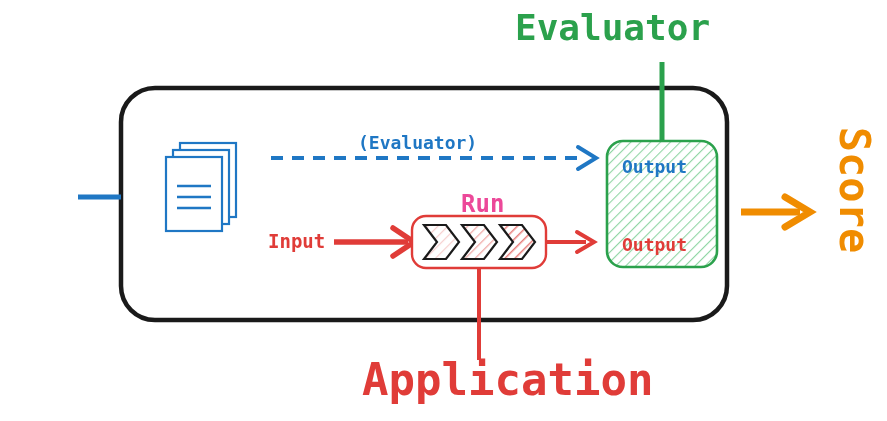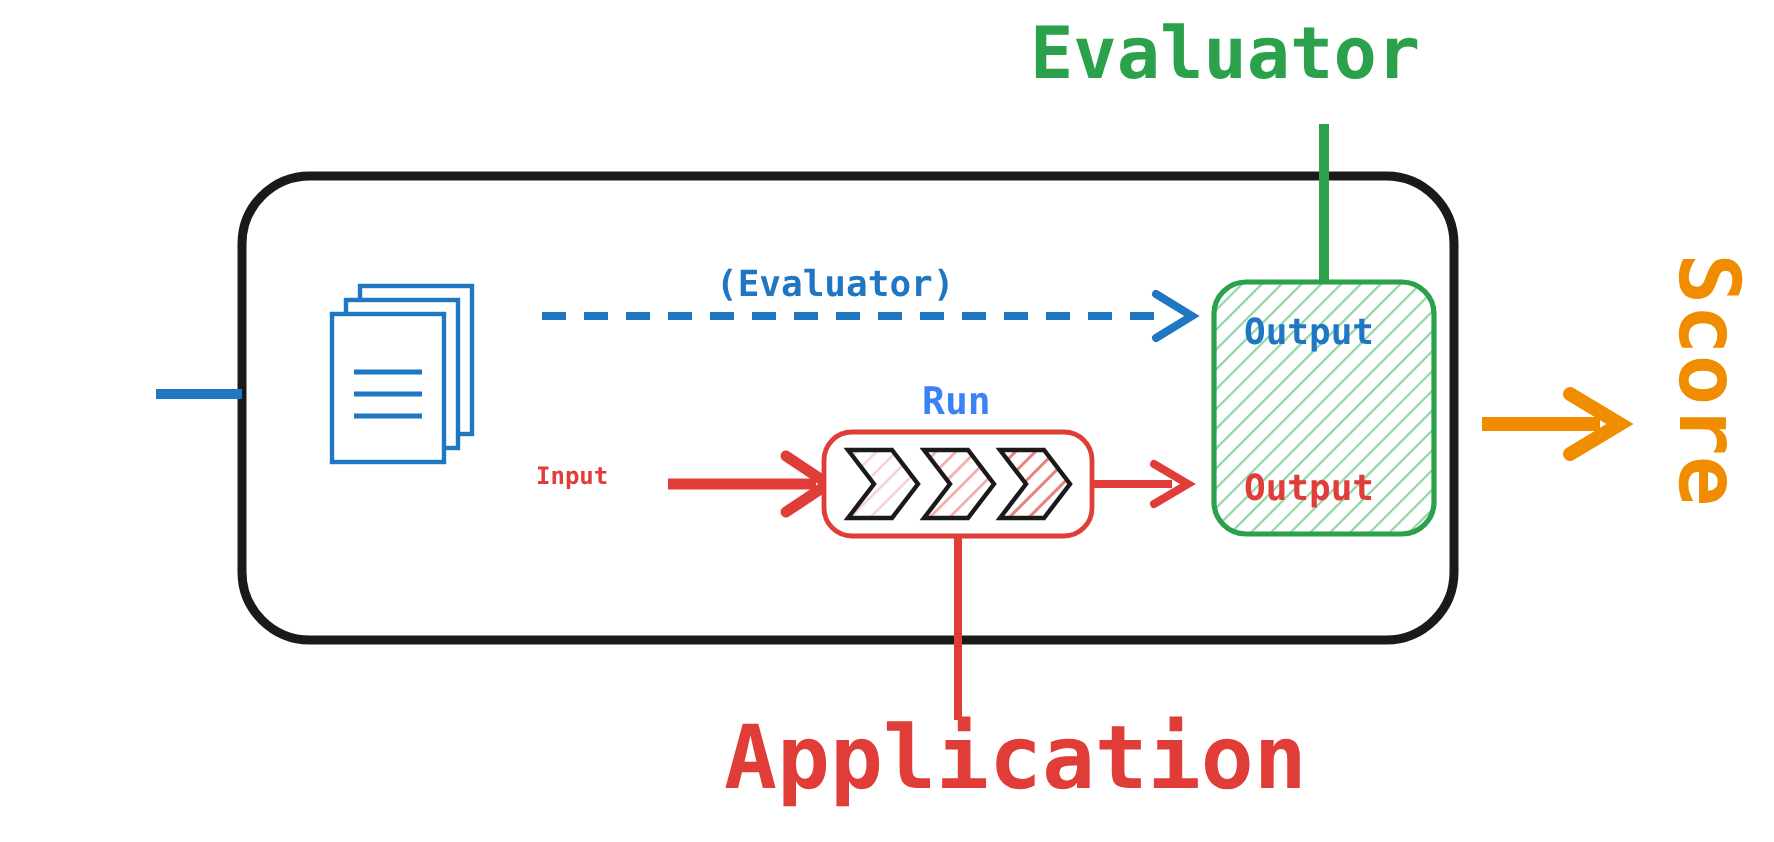--- a/index.html
+++ b/index.html
@@ -71,31 +71,31 @@
   #label-optional {
     left: 358px;
     top: 134px;
     font-size: 18px;
     font-weight: bold;
     color: #1F77C4;
   }
   #label-input {
     left: 268px;
     top: 232px;
-    font-size: 12px;
+    font-size: 19px;
     font-weight: bold;
     color: #E03C38;
     text-align: center;
   }
   #label-run {
     left: 461px;
     top: 192px;
-    font-size: 19px;
-    font-weight: bold;
-    color: #3b82f6;
+    font-size: 24px;
+    font-weight: bold;
+    color: #ec4899;
   }
   #label-output-top {
     left: 622px;
     top: 158px;
     font-size: 18px;
     font-weight: bold;
     color: #1F77C4;
   }
   #label-output-bottom {
     left: 622px;

